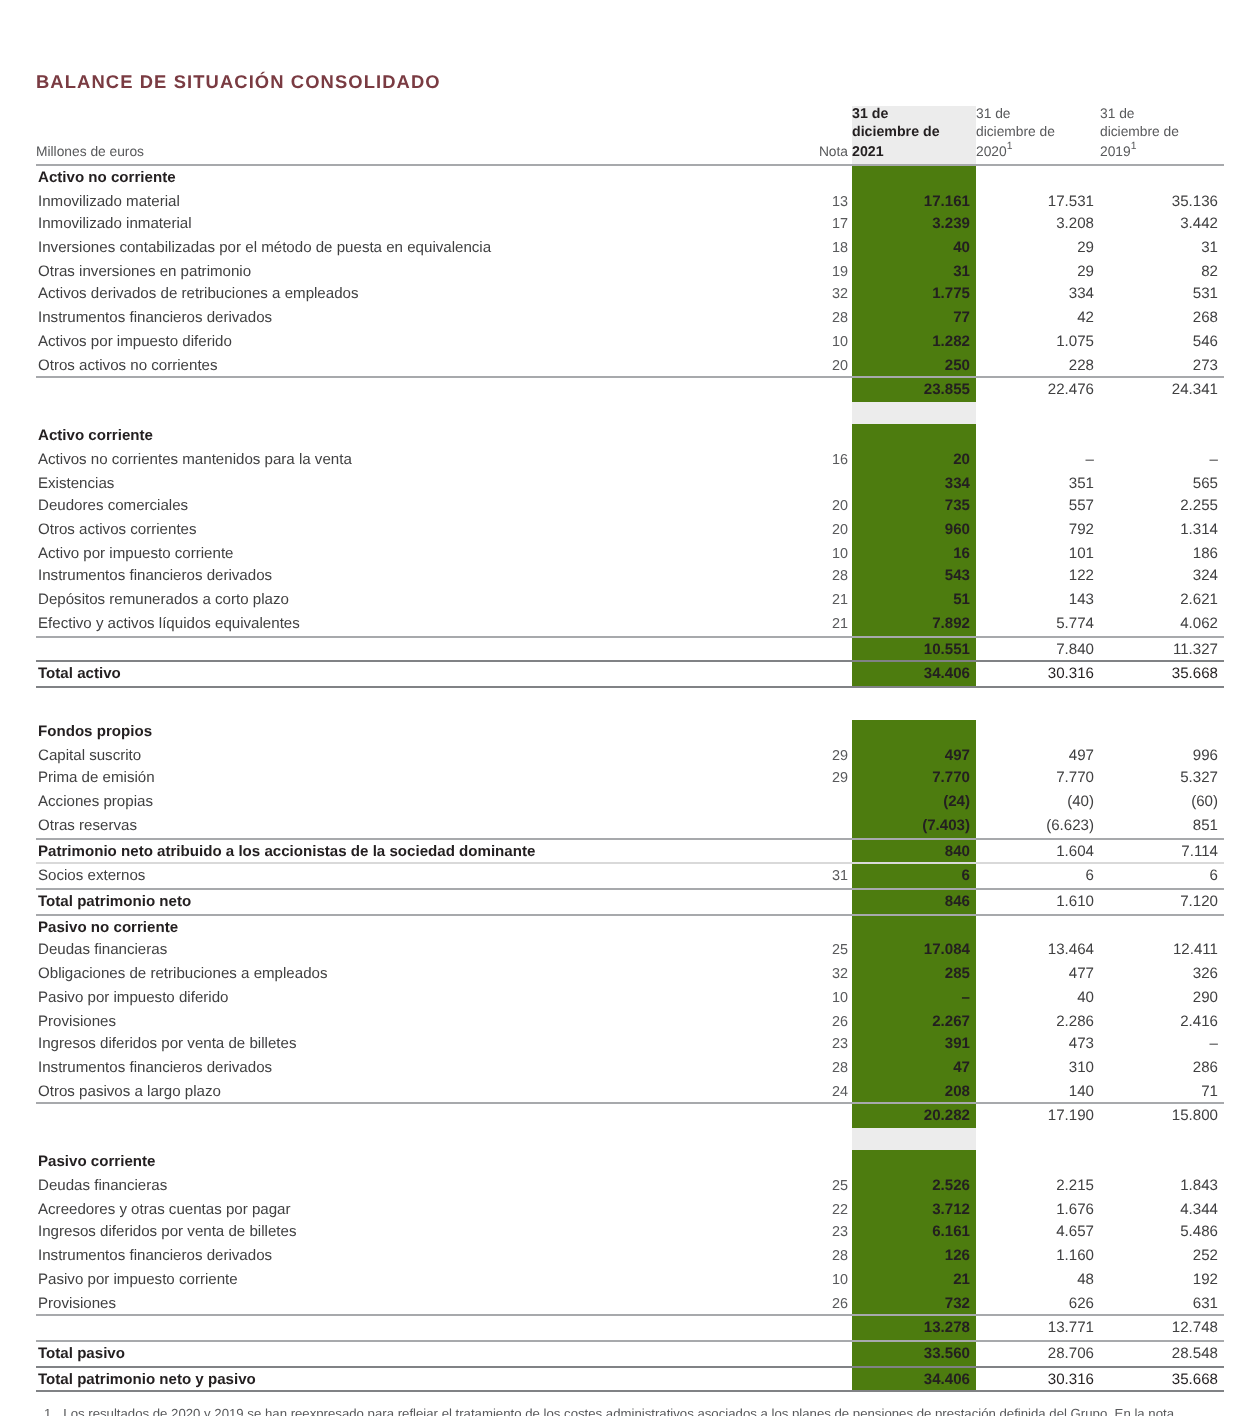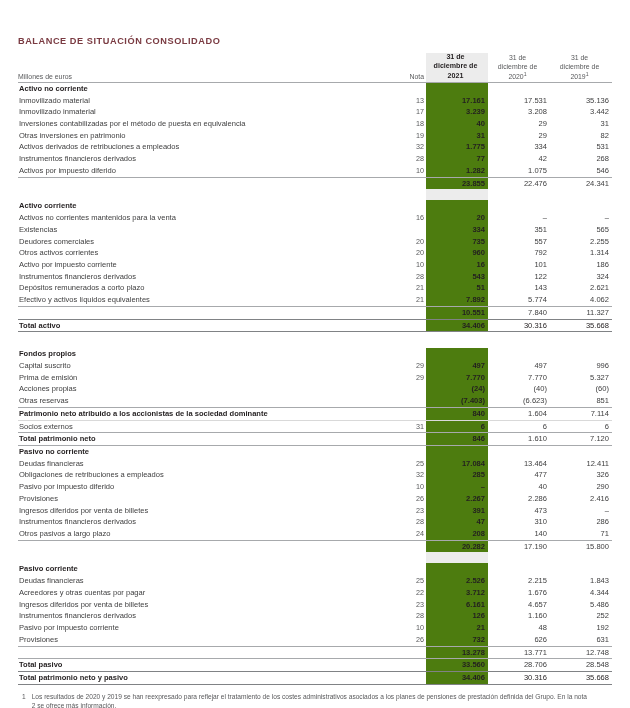--- a/index.html
+++ b/index.html
@@ -48,21 +48,21 @@
     padding: 0;
     vertical-align: bottom;
     font-weight: normal;
   }
 
   
   .hdr th {
     font-size: 6.9px;
     color: #58595b;
     line-height: 9.3px;
-    text-align: center;
+    text-align: left;
     padding-bottom: 1px;
     border-bottom: 0.9px solid #a7a9ac;
   }
   .hdr th.h-label {
     text-align: left;
     vertical-align: bottom;
   }
   .hdr th.h-note { text-align: right; padding-right: 2px; }
   .hdr th.h-y1 {
     font-weight: bold;
@@ -212,20 +212,27 @@
           <td class="y2">42</td>
           <td class="y3">268</td>
         </tr>
         <tr class="row">
           <td class="label">Activos por impuesto diferido</td>
           <td class="note">10</td>
           <td class="y1">1.282</td>
           <td class="y2">1.075</td>
           <td class="y3">546</td>
         </tr>
+        <tr class="row">
+          <td class="label">Otros activos no corrientes</td>
+          <td class="note">20</td>
+          <td class="y1">250</td>
+          <td class="y2">228</td>
+          <td class="y3">273</td>
+        </tr>
         <tr class="row subtotal">
           <td class="label"></td>
           <td class="note"></td>
           <td class="y1">23.855</td>
           <td class="y2">22.476</td>
           <td class="y3">24.341</td>
         </tr>
         <tr class="spacer">
           <td class="label"></td>
           <td class="note"></td>

